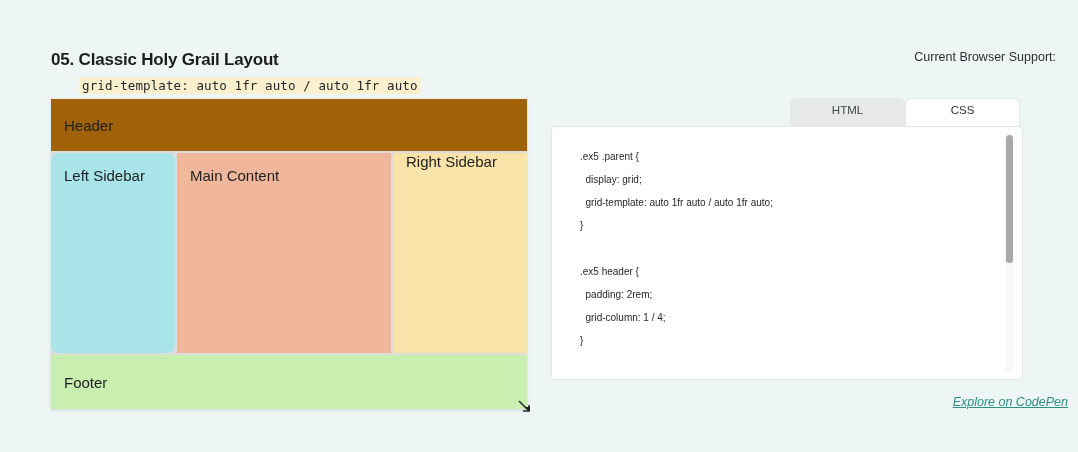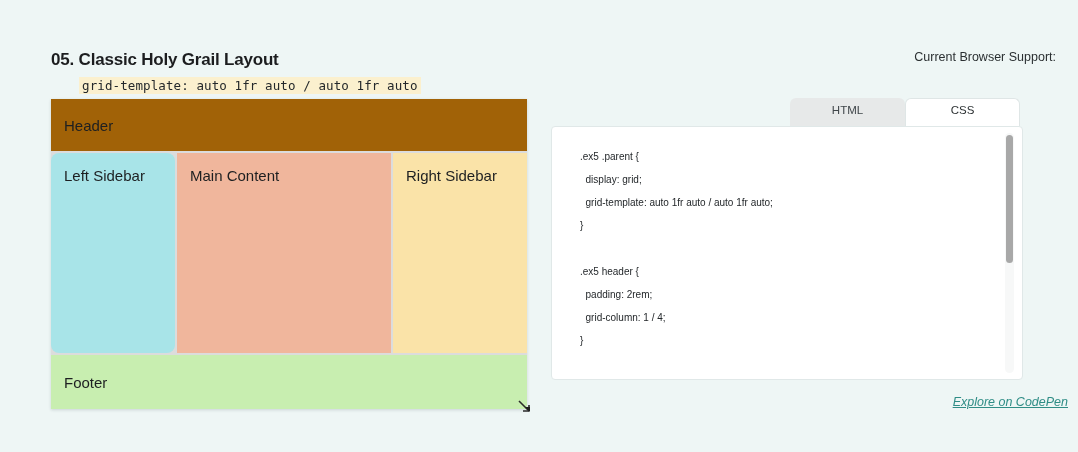--- a/index.html
+++ b/index.html
@@ -110,21 +110,21 @@
   .cell-main {
     grid-column: 2 / 3;
     background: #f0b69c;
     align-items: flex-start;
     padding-top: 14px;
   }
   .cell-right {
     grid-column: 3 / 4;
     background: #fae3a8;
     align-items: flex-start;
-    padding-top: 14px;
+    padding-top: 0;
   }
   .cell-footer {
     grid-column: 1 / 4;
     background: #c8eeb0;
   }
   .resize-handle {
     position: absolute;
     left: 516px;
     top: 398px;
     width: 18px;

